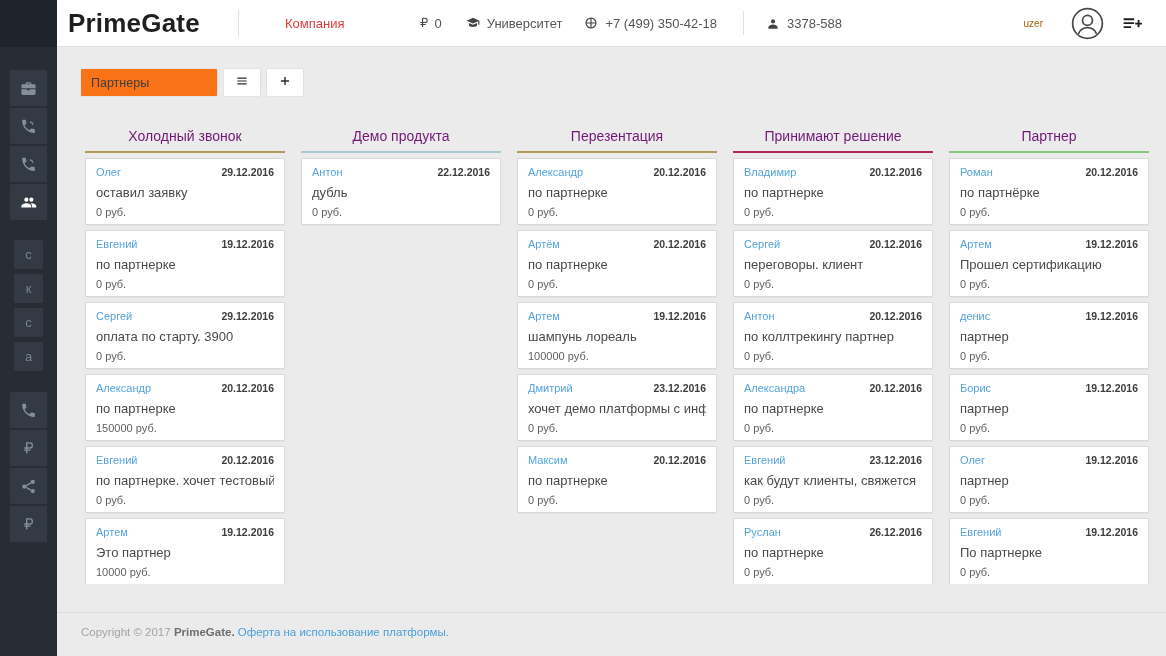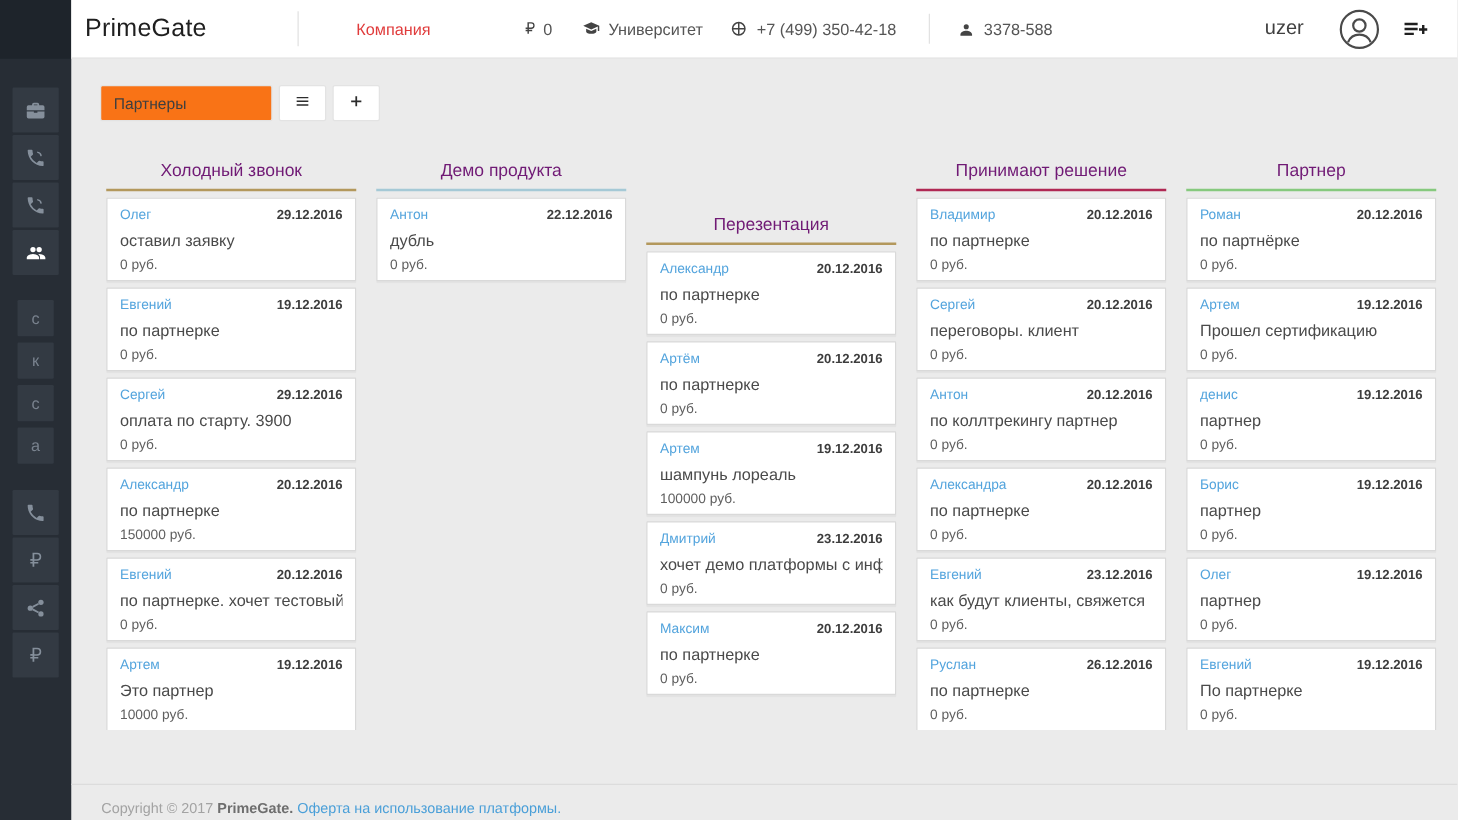--- a/index.html
+++ b/index.html
@@ -18,35 +18,35 @@
             display:flex; align-items:center; justify-content:center; cursor:pointer; border-radius:1px; }
   .sb-btn svg { width:17px; height:17px; display:block; }
   .sb-btn.active { color:#ffffff; }
   .sb-btn.letter { width:29px; height:29px; margin-bottom:5px; font-size:13px; color:#79828e; }
 
   
   .main { flex:1; display:flex; flex-direction:column; min-width:0; }
 
   header { height:47px; background:#fff; border-bottom:1px solid #dfdfdf; display:flex; align-items:center;
            padding:0 24px 0 11px; flex-shrink:0; }
-  .logo { width:170px; font-size:20px; font-weight:400; color:#1f1f1f; letter-spacing:.2px; cursor:pointer; }
+  .logo { width:170px; font-size:26px; font-weight:700; color:#1f1f1f; letter-spacing:.2px; cursor:pointer; }
   .hdr-divider { width:1px; height:28px; background:#e2e2e2; }
   .hdr-divider.small { height:24px; margin-left:26px; }
   nav { display:flex; align-items:center; font-size:13px; }
   .nav-item { display:flex; align-items:center; color:#555; cursor:pointer; text-decoration:none; }
   .nav-item .icon { margin-right:7px; color:#444; display:flex; }
   .nav-item .icon svg { width:14px; height:14px; }
   .nav-company { margin-left:46px; font-weight:400; cursor:pointer; }
   .nav-balance { margin-left:72px; }
   .nav-balance .icon { margin-right:4px; }
   .nav-university { margin-left:24px; }
   .nav-phone { margin-left:22px; }
   .nav-account { margin-left:22px;align-items:flex-end; }
   .hdr-right { margin-left:auto; display:flex; align-items:center; }
-  .username { color:#404040; font-size:16px; cursor:pointer; }
+  .username { color:#a16207; font-size:10px; cursor:pointer; }
   .avatar { width:33px; height:33px; margin-left:28px; color:#4a4a4a; cursor:pointer; display:flex; }
   .avatar svg { width:33px; height:33px; }
   .playlist { width:21px; height:21px; margin-left:17px; color:#1f1f1f; cursor:pointer; display:flex; }
   .playlist svg { width:21px; height:21px; }
 
   
   .toolbar { display:flex; align-items:center; padding:21px 0 0 23px; flex-shrink:0; }
   .funnel-select { width:138px; height:29px; background:#f97316; border:1px solid #e3e3e3; border-radius:2px;
                    display:flex; align-items:center; padding:0 10px; font-size:12.5px; color:#3f3f3f; cursor:pointer; }
   .tb-btn { width:38px; height:29px; margin-left:5px; background:#fff; border:1px solid #e3e3e3; border-radius:2px;
@@ -305,21 +305,21 @@
       <a class="card-name">Антон</a>
       <span class="card-date">22.12.2016</span>
     </div>
     <div class="card-text">дубль</div>
     <div class="card-amount">0 руб.</div>
   </div>
 </div>
   </div>
 
   <div class="kanban-col">
-    <div class="col-header" style="border-bottom-color: rgb(179, 152, 92); margin-top: 43px;">
+    <div class="col-header" style="border-bottom-color: rgb(179, 152, 92);">
       <span>Перезентация</span>
     </div>
     <div class="card-list">
   <div class="card">
     <div class="card-top">
       <a class="card-name">Александр</a>
       <span class="card-date">20.12.2016</span>
     </div>
     <div class="card-text">по партнерке</div>
     <div class="card-amount">0 руб.</div>

